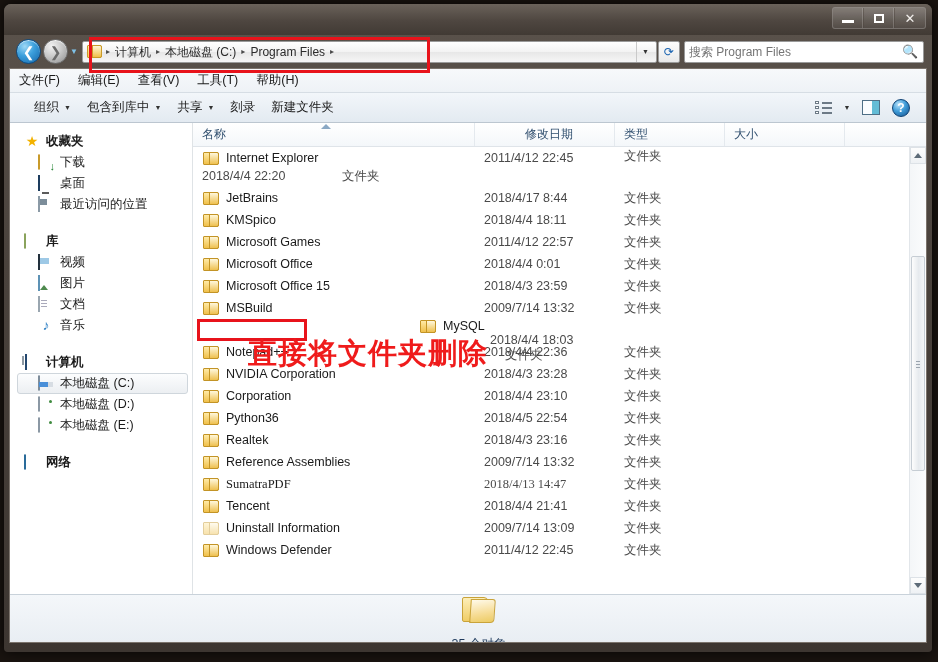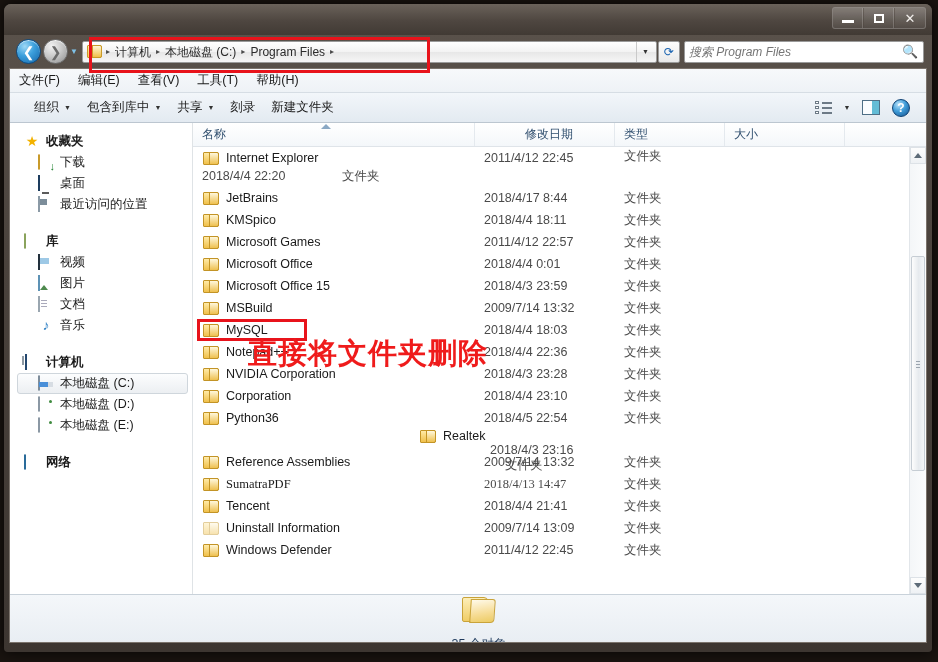--- a/index.html
+++ b/index.html
@@ -122,21 +122,21 @@
     color: #1a63b0; font-size: 12px; flex-shrink: 0; cursor: pointer;
   }
   #searchbox {
     width: 240px; height: 22px; margin-left: 4px;
     display: flex; align-items: center;
     background: #fff; border: 1px solid #9a9a9a; border-radius: 2px;
     padding: 0 4px; flex-shrink: 0;
   }
   #searchbox input {
     flex: 1; border: none; outline: none;
-    font-family: inherit; font-size: 12px; font-style: italic;
+    font-family: inherit; font-size: 12px; 
     color: #888; background: transparent;
   }
   #search-icon { color: #1f6fb8; font-size: 13px; }
 
   
   #redbox-addr {
     position: absolute; left: 85px; top: 33px;
     width: 341px; height: 36px;
     border: 3px solid #e8131b;
     pointer-events: none; z-index: 40;
@@ -676,21 +676,21 @@
               </div>
               <div class="frow" style="position: relative;">
                 <div class="fr-name">
                   <span class="fico"></span>
                   <span>MSBuild</span>
                 </div>
                 <div class="fr-date">2009/7/14 13:32</div>
                 <div class="fr-type">文件夹</div>
                 <div class="fr-size"></div>
               </div>
-              <div class="frow" style="position: relative;">
+              <div class="frow" style="position: relative; flex-direction: column;">
                 <span id="redbox-mysql"></span>
                 <div class="fr-name">
                   <span class="fico"></span>
                   <span>MySQL</span>
                 </div>
                 <div class="fr-date">2018/4/4 18:03</div>
                 <div class="fr-type">文件夹</div>
                 <div class="fr-size"></div>
               </div>
               <div class="frow" style="position: relative;">
@@ -722,21 +722,21 @@
               </div>
               <div class="frow" style="position: relative;">
                 <div class="fr-name">
                   <span class="fico"></span>
                   <span>Python36</span>
                 </div>
                 <div class="fr-date">2018/4/5 22:54</div>
                 <div class="fr-type">文件夹</div>
                 <div class="fr-size"></div>
               </div>
-              <div class="frow" style="position: relative; flex-direction: column;">
+              <div class="frow" style="position: relative;">
                 <div class="fr-name">
                   <span class="fico"></span>
                   <span>Realtek</span>
                 </div>
                 <div class="fr-date">2018/4/3 23:16</div>
                 <div class="fr-type">文件夹</div>
                 <div class="fr-size"></div>
               </div>
               <div class="frow" style="position: relative;">
                 <div class="fr-name">

